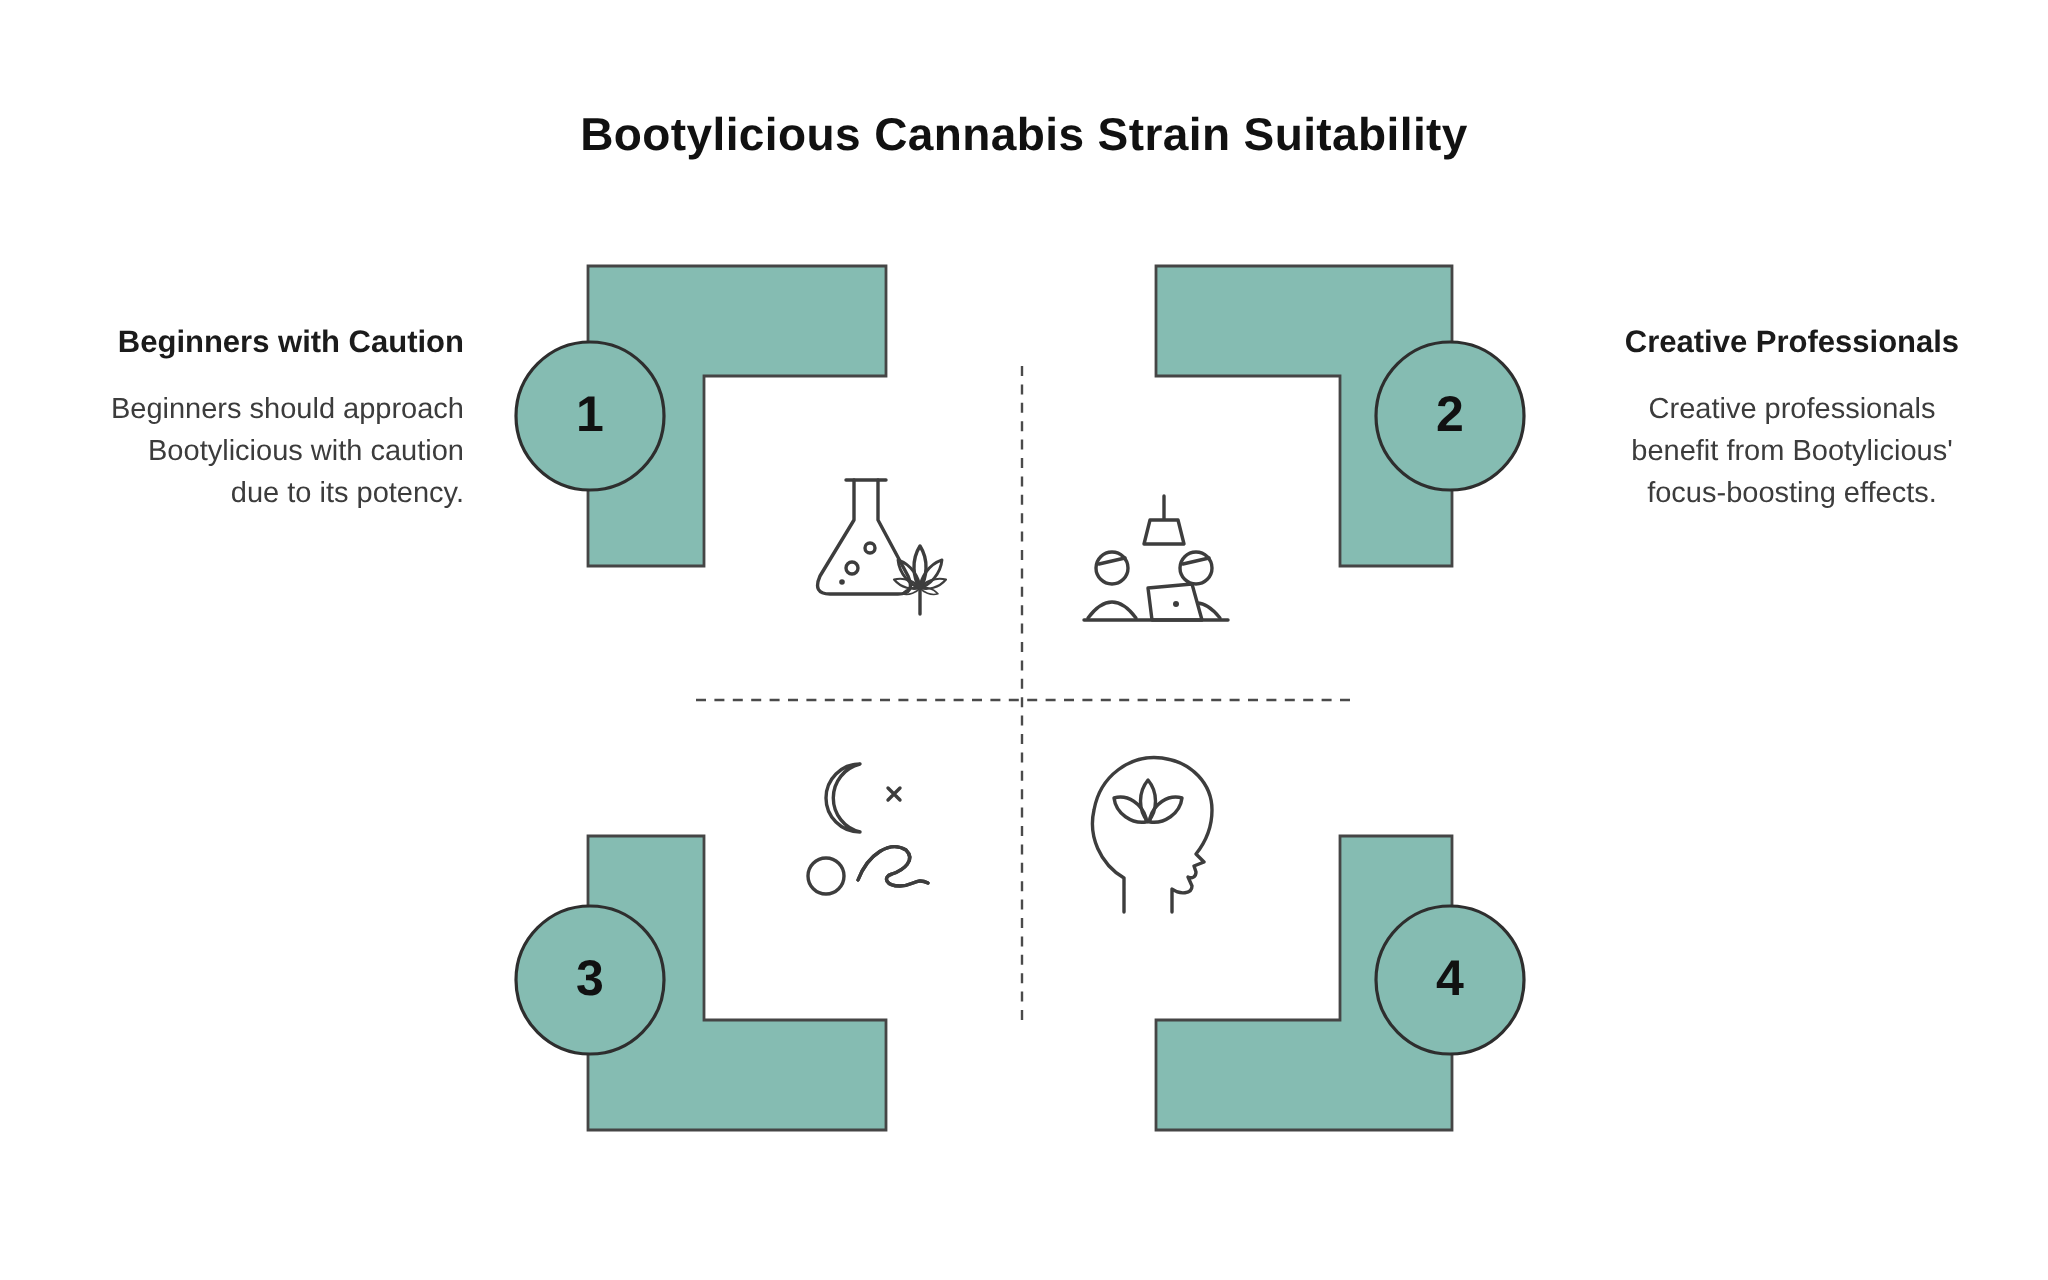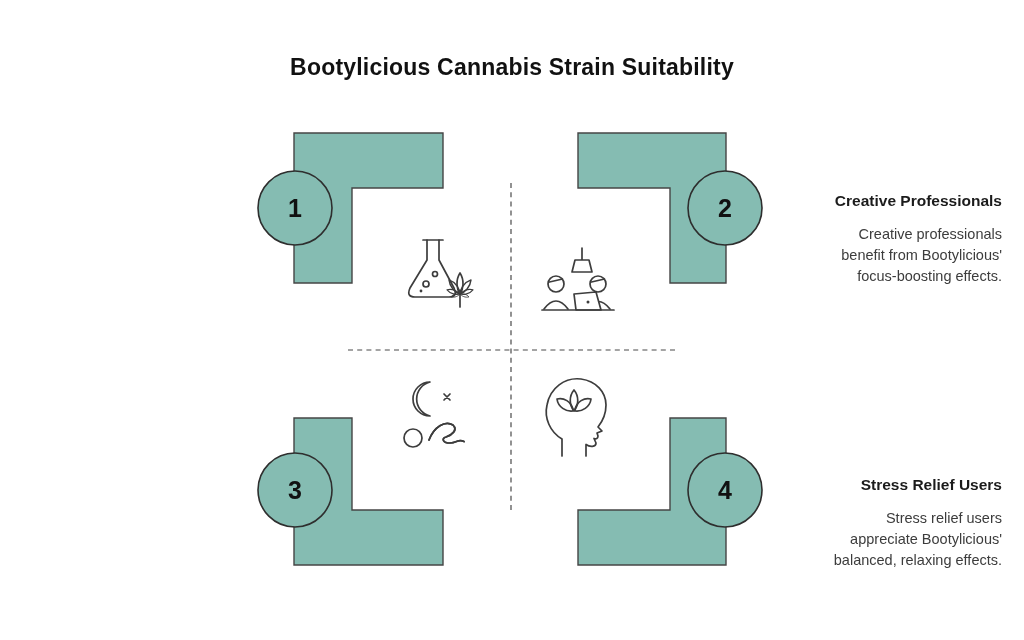--- a/index.html
+++ b/index.html
@@ -16,21 +16,21 @@
   .stepcircle{fill:#85BCB2;stroke:#2e2e2e;stroke-width:1.6;}
   .dash{stroke:#4a4a4a;stroke-width:1.2;stroke-dasharray:5 4.2;fill:none;}
   .num{
     position:absolute;transform:translate(-50%,-50%);
     font-size:25px;font-weight:bold;color:#111111;line-height:1;
   }
   .tb{position:absolute;width:212px;}
   .tb .h{font-size:15.5px;font-weight:bold;color:#1b1b1b;margin:0 0 14px 0;line-height:1.25;}
   .tb .d{font-size:14.5px;color:#3c3c3c;line-height:1.42;white-space:pre-line;}
   .align-r{text-align:right;}
-  .align-l{text-align:right;margin-top:29px;}
+  .align-l{text-align:center;}
   .icon{position:absolute;}
   .icon path,.icon line,.icon circle,.icon use{
     fill:none;stroke:#3d3d3d;stroke-width:1.7;stroke-linecap:round;stroke-linejoin:round;
   }
   .icon .whitefill{fill:#ffffff;}
   .icon .dot{fill:#3d3d3d;stroke:none;}
   .tube-outer{stroke:#3d3d3d;stroke-width:10.5;fill:none;stroke-linecap:round;stroke-linejoin:round;}
   .tube-inner{stroke:#ffffff;stroke-width:7.2;fill:none;stroke-linecap:round;stroke-linejoin:round;}
 </style>
 </head>
@@ -105,31 +105,31 @@
 
   <svg class="icon" style="left:538px;top:372px;" width="78" height="86" viewBox="0 0 78 86">
     <path d="M24,84 L24,67 C12,60 6,46 9,33 C12,16 27,5 43,7 C58,9 68,20 68,33 C68,43 64,50 60,55 L64,59 L59,61 L60,64 C60,66.5 58,67.5 56,66.5 L58,71 C58,75 52,75.5 48,72.5 L48,84"></path>
     <g>
       <path d="M36,18 C31,24 31,33 36,39 C41,33 41,24 36,18 Z"></path>
       <path d="M35,39 C28,40 20,35 19,27 C26,25 33,30 35,37 Z"></path>
       <path d="M37,39 C44,40 52,35 53,27 C46,25 39,30 37,37 Z"></path>
     </g>
   </svg>
 
+  <div class="tb align-r" style="top:162px;right:792px;">
+    <div class="h">Beginners with Caution</div>
+    <div class="d">Beginners should approach
+Bootylicious with caution
+due to its potency.</div>
+  </div>
 
   <div class="tb align-l" style="top:162px;left:790px;">
     <div class="h">Creative Professionals</div>
     <div class="d">Creative professionals
 benefit from Bootylicious'
 focus-boosting effects.</div>
   </div>
 
   <div class="tb align-r" style="top:446px;right:792px;">
   </div>
 
-  <div class="tb align-l" style="top:446px;left:790px;">
-    <div class="h">Stress Relief Users</div>
-    <div class="d">Stress relief users
-appreciate Bootylicious'
-balanced, relaxing effects.</div>
-  </div>
 
 </div>
 
 </body></html>

